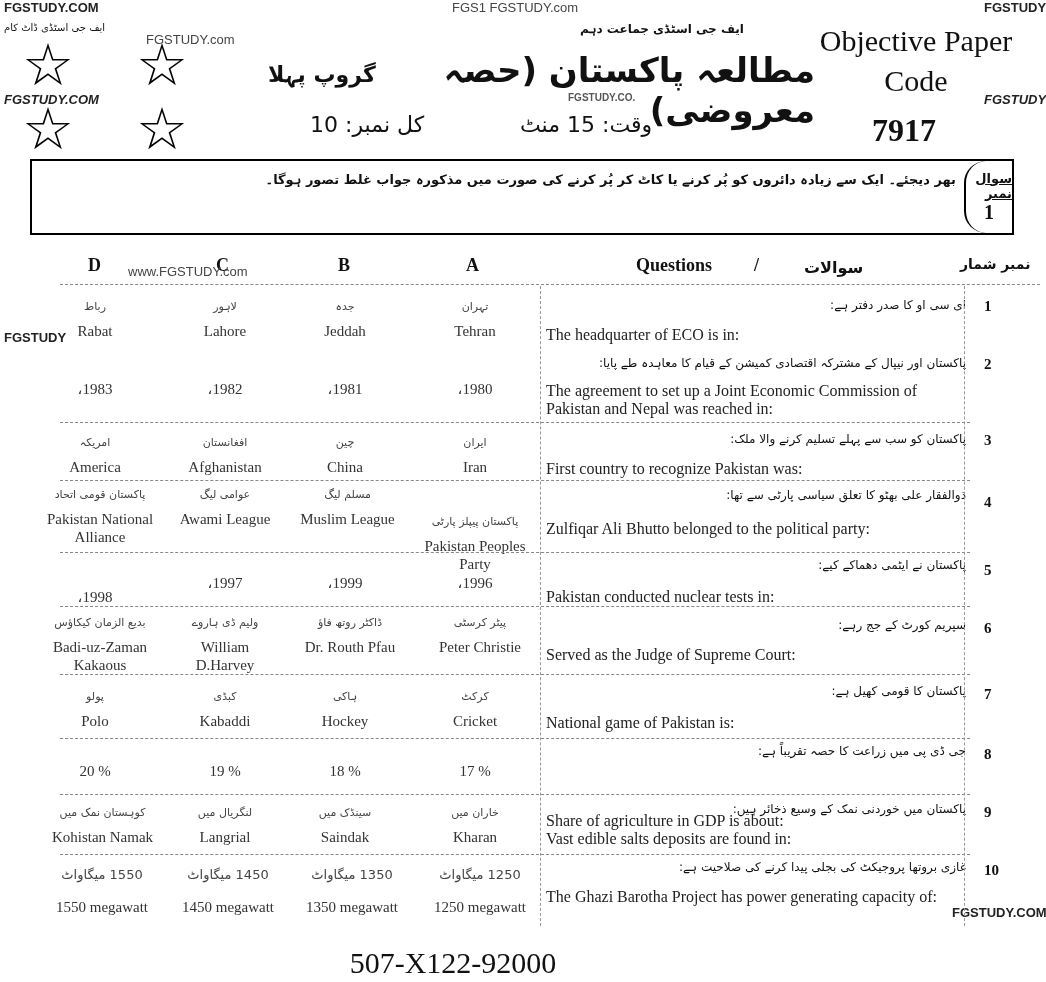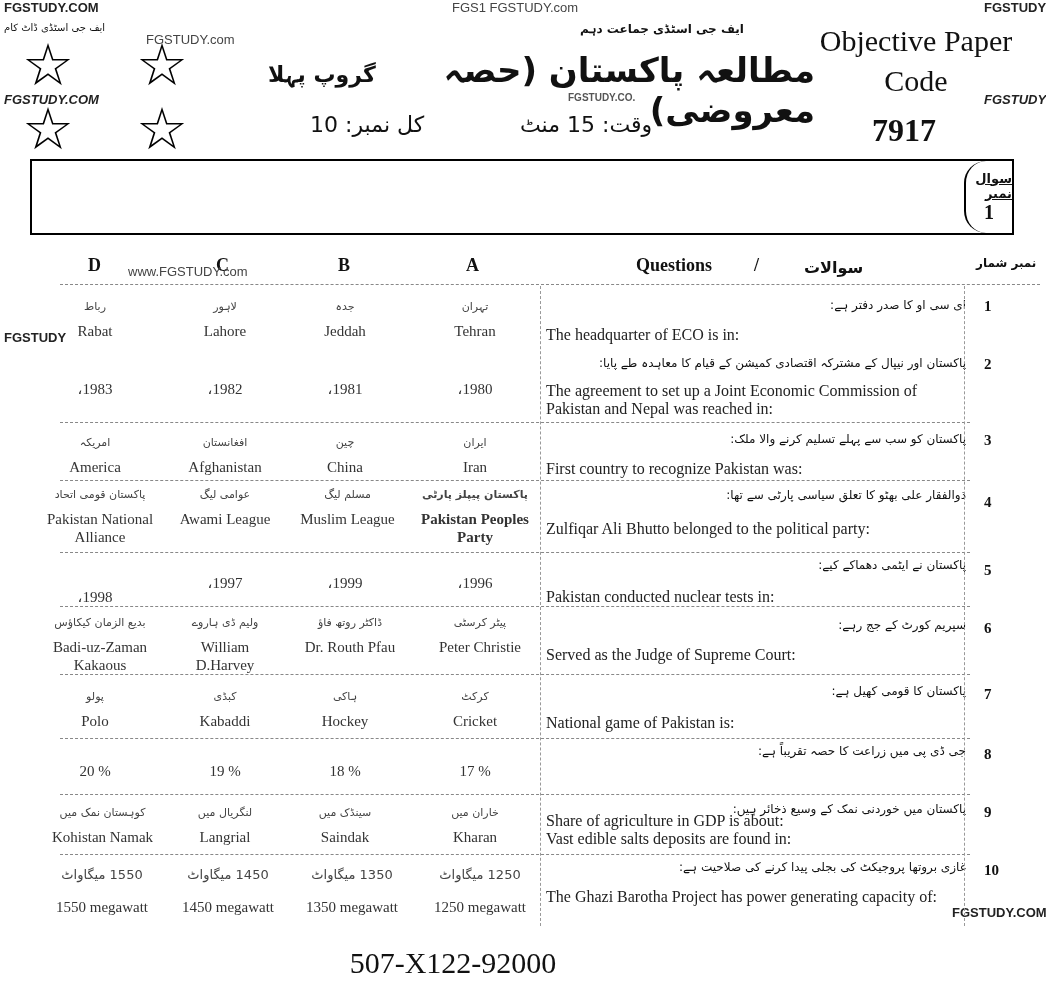--- a/index.html
+++ b/index.html
@@ -60,32 +60,33 @@
 <div class="abs paper-title" style="left:800px;top:24px;width:232px;">Objective Paper</div>
 <div class="abs paper-title" style="left:800px;top:64px;width:232px;">Code</div>
 <div class="abs code" style="left:872px;top:112px;">7917</div>
 
 <div class="instr-box">
   <div class="instr-num">
     <span class="lbl urdu">سوال نمبر</span>
     <span class="n">1</span>
   </div>
   <div class="instr-text urdu">
+    <div>بھر دیجئے۔ ایک سے زیادہ دائروں کو پُر کرنے یا کاٹ کر پُر کرنے کی صورت میں مذکورہ جواب غلط تصور ہوگا۔</div>
   </div>
 </div>
 
 <div class="hdr" style="left:88px;">D</div>
 <div class="hdr" style="left:216px;">C</div>
 <div class="abs wm-light" style="left:128px;top:264px;">www.FGSTUDY.com</div>
 <div class="hdr" style="left:338px;">B</div>
 <div class="hdr" style="left:466px;">A</div>
 <div class="hdr" style="left:636px;">Questions</div>
 <div class="hdr" style="left:754px;">/</div>
 <div class="abs urdu" style="left:804px;top:258px;font-size:16px;font-weight:bold;">سوالات</div>
-<div class="abs urdu" style="left:960px;top:256px;font-size:12px;font-weight:bold;margin-left:16px;">نمبر شمار</div>
+<div class="abs urdu" style="left:960px;top:256px;font-size:14px;font-weight:bold;">نمبر شمار</div>
 <div class="hline" style="left:60px;top:284px;width:980px;"></div>
 
 <div class="qnum" style="top:298px;">1</div>
 <div class="q-ur" style="top:298px;">ای سی او کا صدر دفتر ہے:</div>
 <div class="q-en" style="top:326px;">The headquarter of ECO is in:</div>
 <div class="cell" style="left:430px;top:298px;width:90px;"><span class="ur">تہران</span><span>Tehran</span></div>
 <div class="cell" style="left:300px;top:298px;width:90px;"><span class="ur">جدہ</span><span>Jeddah</span></div>
 <div class="cell" style="left:180px;top:298px;width:90px;"><span class="ur">لاہور</span><span>Lahore</span></div>
 <div class="cell" style="left:50px;top:298px;width:90px;"><span class="ur">رباط</span><span>Rabat</span></div>
 <div class="abs wm" style="left:4px;top:330px;">FGSTUDY</div>
@@ -104,21 +105,21 @@
 <div class="q-en" style="top:460px;">First country to recognize Pakistan was:</div>
 <div class="cell" style="left:430px;top:434px;width:90px;"><span class="ur">ایران</span><span>Iran</span></div>
 <div class="cell" style="left:300px;top:434px;width:90px;"><span class="ur">چین</span><span>China</span></div>
 <div class="cell" style="left:170px;top:434px;width:110px;"><span class="ur">افغانستان</span><span>Afghanistan</span></div>
 <div class="cell" style="left:50px;top:434px;width:90px;"><span class="ur">امریکہ</span><span>America</span></div>
 <div class="hline" style="left:60px;top:480px;width:910px;"></div>
 
 <div class="qnum" style="top:494px;">4</div>
 <div class="q-ur" style="top:488px;">ذوالفقار علی بھٹو کا تعلق سیاسی پارٹی سے تھا:</div>
 <div class="q-en" style="top:520px;">Zulfiqar Ali Bhutto belonged to the political party:</div>
-<div class="cell" style="left:410px;top:486px;width:130px;font-weight:bold;"><span class="ur">پاکستان پیپلز پارٹی</span><span>Pakistan Peoples Party</span></div>
+<div class="cell" style="left:410px;top:513px;width:130px;"><span class="ur">پاکستان پیپلز پارٹی</span><span>Pakistan Peoples Party</span></div>
 <div class="cell" style="left:285px;top:486px;width:125px;"><span class="ur">مسلم لیگ</span><span>Muslim League</span></div>
 <div class="cell" style="left:165px;top:486px;width:120px;"><span class="ur">عوامی لیگ</span><span>Awami League</span></div>
 <div class="cell" style="left:30px;top:486px;width:140px;"><span class="ur">پاکستان قومی اتحاد</span><span>Pakistan National Alliance</span></div>
 <div class="hline" style="left:60px;top:552px;width:910px;"></div>
 
 <div class="qnum" style="top:562px;">5</div>
 <div class="q-ur" style="top:558px;">پاکستان نے ایٹمی دھماکے کیے:</div>
 <div class="q-en" style="top:588px;">Pakistan conducted nuclear tests in:</div>
 <div class="cell" style="left:430px;top:574px;width:90px;">،1996</div>
 <div class="cell" style="left:300px;top:574px;width:90px;">،1999</div>

